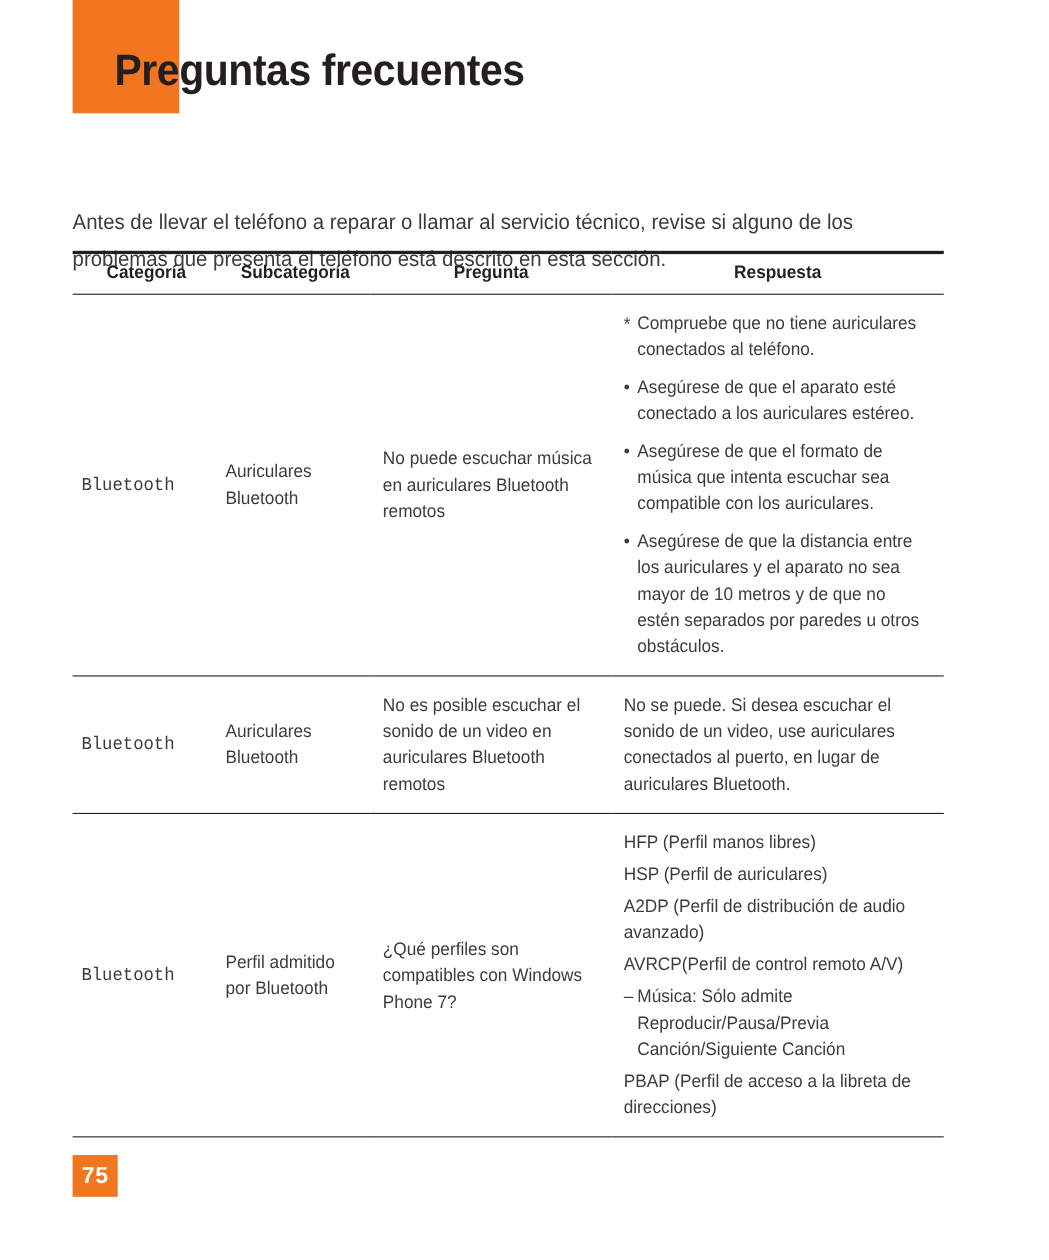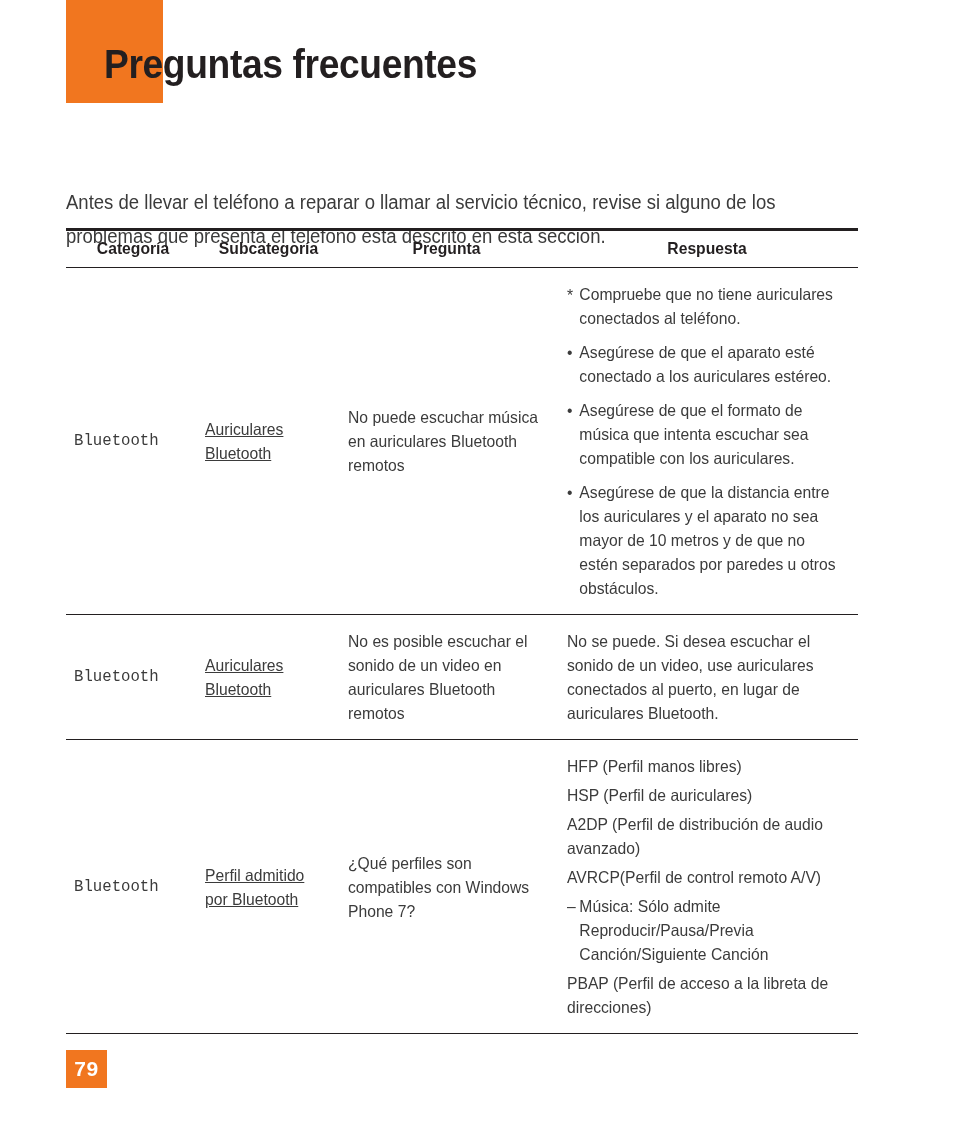--- a/index.html
+++ b/index.html
@@ -90,21 +90,21 @@
 
   .faq-table tbody td {
     border-bottom: 1.6px solid #231F20;
     vertical-align: middle;
     padding: 14px 0 14px 0;
     font-size: 16.5px;
     line-height: 24px;
     color: #3b3b3b;
   }
   .faq-table tbody td.cell-cat { padding-left: 8px; font-family: Liberation Mono, monospace; }
-  .faq-table tbody td.cell-sub { padding-left: 5px; padding-right: 4px; text-decoration: underline; }
+  .faq-table tbody td.cell-sub { padding-left: 5px; padding-right: 4px; }
   .faq-table tbody td.cell-que { padding-left: 11px; padding-right: 8px; margin-top: 16px; }
   .faq-table tbody td.cell-res { padding-left: 11px; padding-right: 2px; }
 
   .faq-table tbody tr.last-row td { border-bottom: 1.3px solid #231F20; }
 
   .cell-inner {
     transform: scaleX(0.95);
     transform-origin: left center;
   }
 
@@ -278,13 +278,13 @@
               <span>PBAP (Perfil de acceso a la libreta de direcciones)</span>
             </li>
           </ul>
         </div>
       </td>
     </tr>
 
   </tbody>
 </table>
 
-<div class="page-number">79</div>
+<div class="page-number">75</div>
 
 </body></html>

